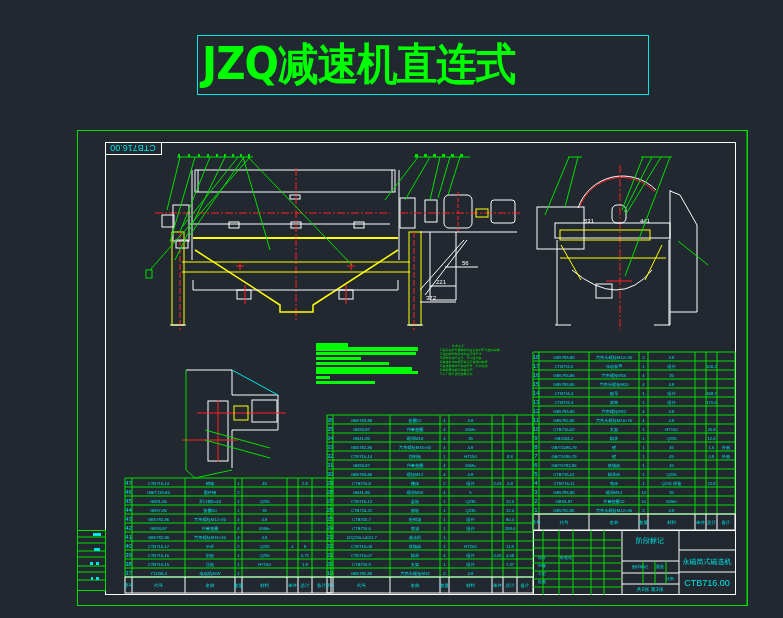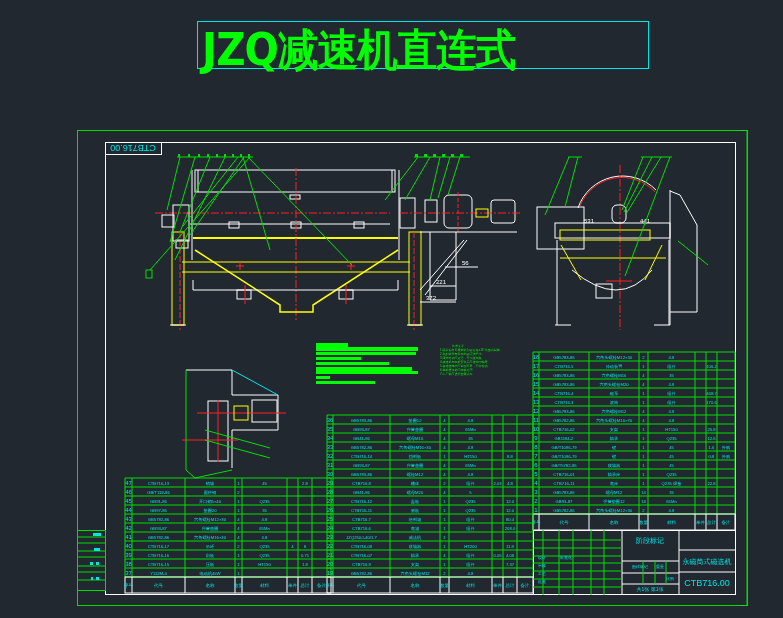--- a/index.html
+++ b/index.html
@@ -1,18 +1,18 @@
 <!DOCTYPE html>
 <html><head>
 <meta charset="utf-8">
 <style>
   html,body{margin:0;padding:0;background:#212830;}
   body{width:783px;height:618px;position:relative;overflow:hidden;font-family:"Liberation Sans",sans-serif;}
   #canvas{position:absolute;left:0;top:0;}
-  .title-box{position:absolute;left:197px;top:21px;width:452px;height:48px;border:1px solid #00e5e5;box-sizing:border-box;}
+  .title-box{position:absolute;left:197px;top:35px;width:452px;height:60px;border:1px solid #00e5e5;box-sizing:border-box;}
   .title-text{position:absolute;left:4px;top:0px;font-size:44px;line-height:56px;color:#00ff00;font-weight:bold;letter-spacing:-1px;font-family:"DejaVu Sans",sans-serif;transform:scaleX(0.92);transform-origin:left;}
   svg text{font-family:"Liberation Sans",sans-serif;}
 </style>
 </head>
 <body>
 
 <div class="title-box">
   <div class="title-text">JZQ减速机直连式</div>
 </div>
 

